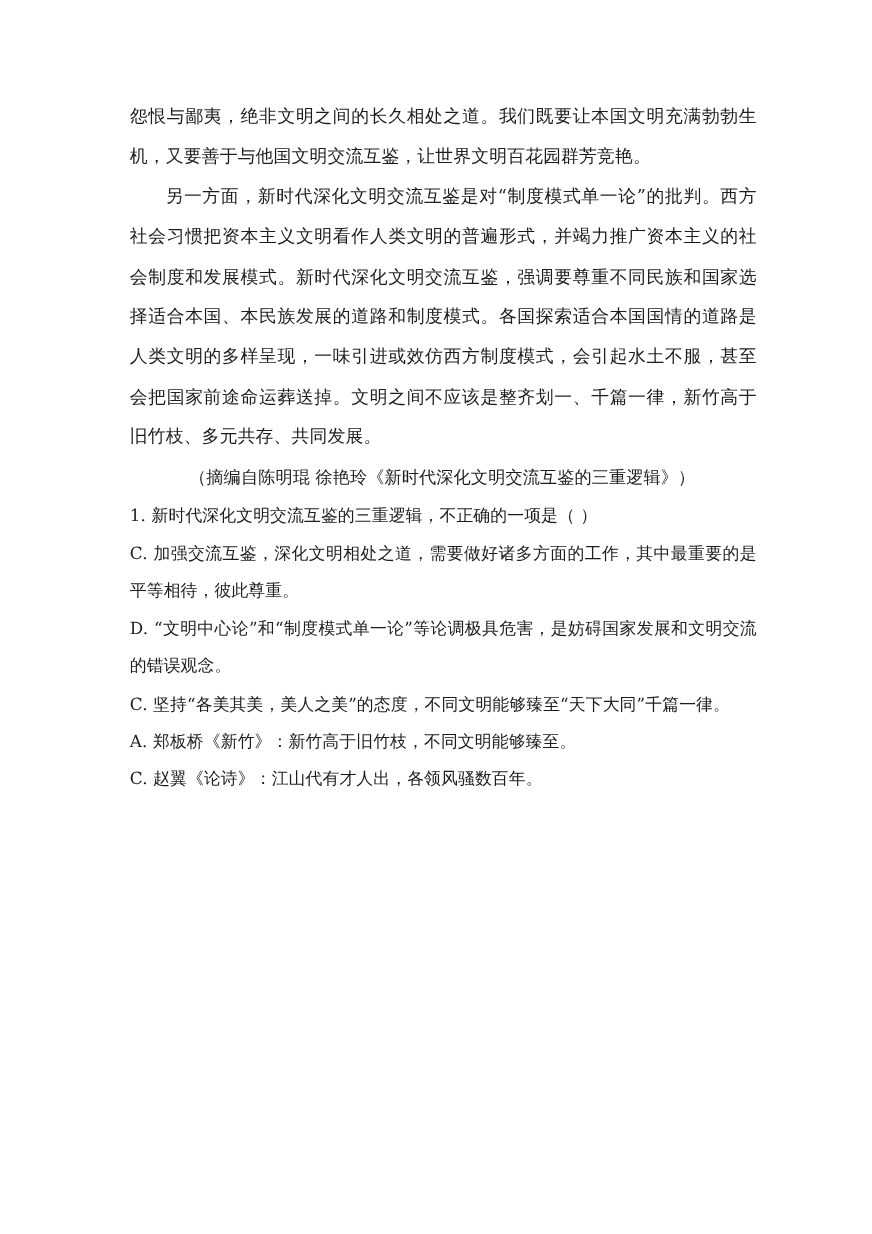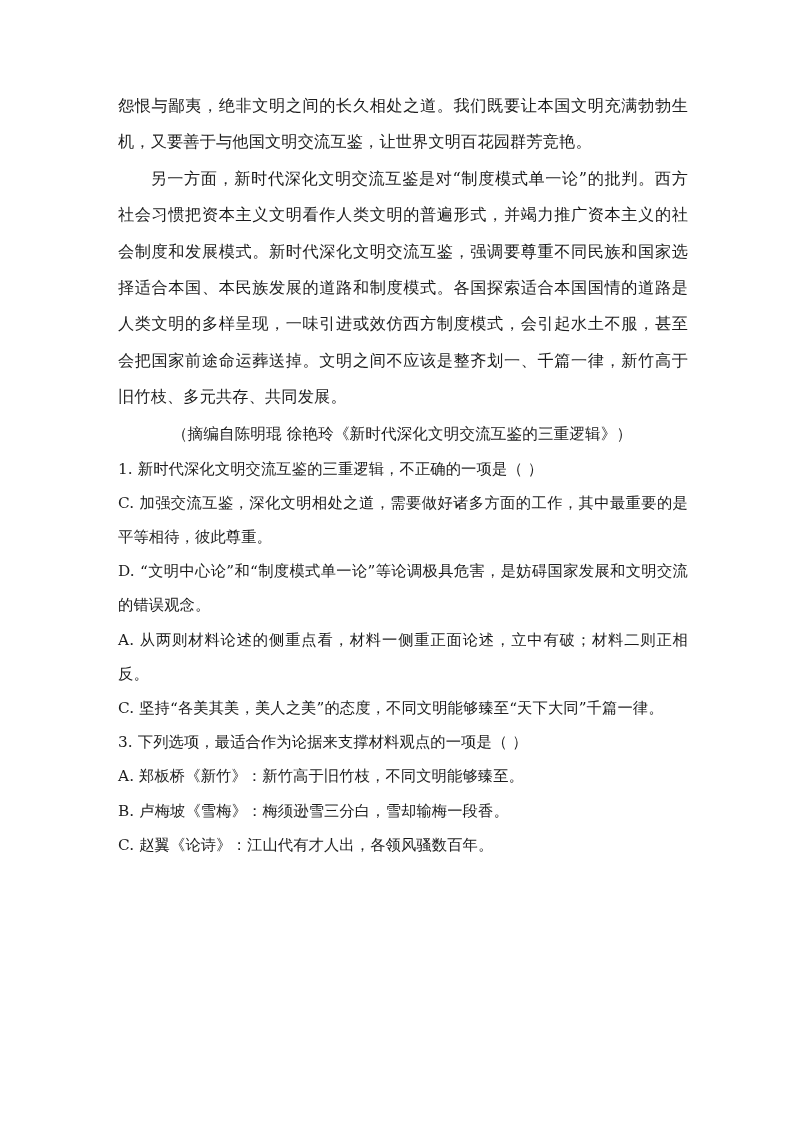--- a/index.html
+++ b/index.html
@@ -121,39 +121,27 @@
       <p class="qline opt">
         <span class="marker">C.</span><span class="gapspace"> </span>
         <span>加强交流互鉴，深化文明相处之道，需要做好诸多方面的工作，其中最重要的是平等相待，彼此尊重。</span>
       </p>
       <p class="qline opt">
         <span class="marker">D.</span><span class="gapspace"> </span>
         <span>“文明中心论”和“制度模式单一论”等论调极具危害，是妨碍国家发展和文明交流的错误观念。</span>
       </p>
 
       <p class="qline opt">
-        <span class="marker">A.</span><span class="gapspace"> </span>
-        <span>从两则材料论述的侧重点看，材料一侧重正面论述，立中有破；材料二则正相反。</span>
-      </p>
-      <p class="qline opt">
         <span class="marker">C.</span><span class="gapspace"> </span>
         <span>坚持“各美其美，美人之美”的态度，不同文明能够臻至“天下大同”千篇一律。</span>
       </p>
 
-      <p class="qline stem">
-        <span class="marker">3.</span><span class="gapspace"> </span>
-        <span>下列选项，最适合作为论据来支撑材料观点的一项是（    ）</span>
-      </p>
       <p class="qline opt">
         <span class="marker">A.</span><span class="gapspace"> </span>
         <span>郑板桥《新竹》：新竹高于旧竹枝，不同文明能够臻至。</span>
-      </p>
-      <p class="qline opt">
-        <span class="marker">B.</span><span class="gapspace"> </span>
-        <span>卢梅坡《雪梅》：梅须逊雪三分白，雪却输梅一段香。</span>
       </p>
       <p class="qline opt">
         <span class="marker">C.</span><span class="gapspace"> </span>
         <span>赵翼《论诗》：江山代有才人出，各领风骚数百年。</span>
       </p>
 
     </div>
   </div>
 
 

